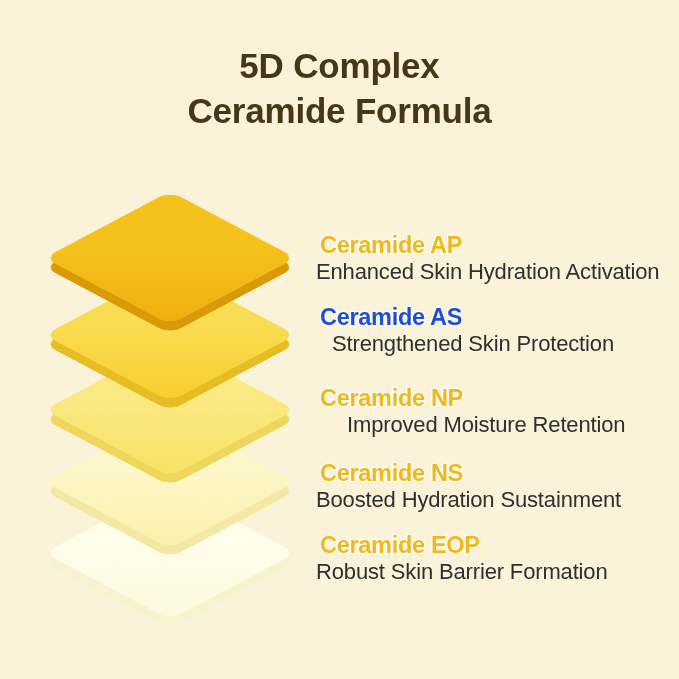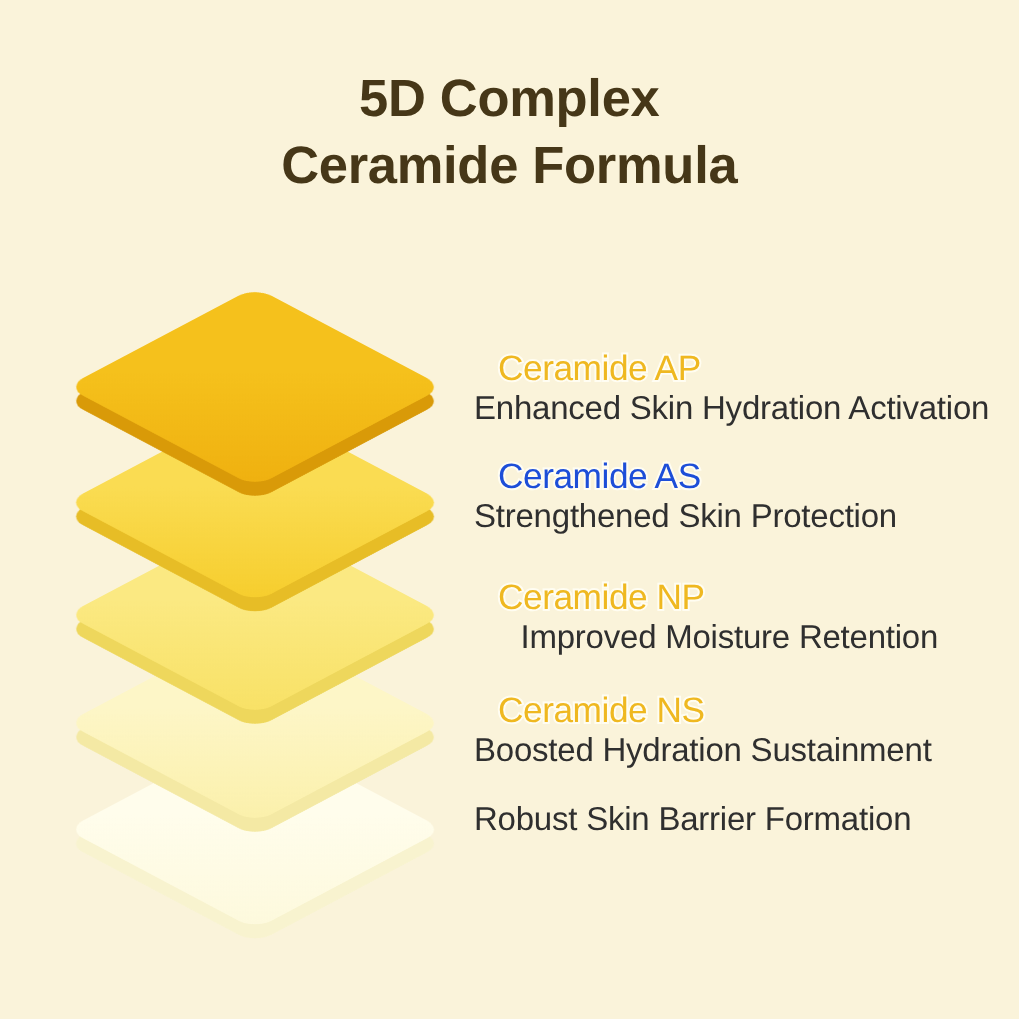--- a/index.html
+++ b/index.html
@@ -93,25 +93,25 @@
     width: 363px;
     height: 679px;
   }
   .entry {
     position: absolute;
     left: 0;
     width: 363px;
   }
   .entry-title {
     font-size: 23.5px;
-    font-weight: normal;
+    font-weight: bold;
     color: #efb820;
     letter-spacing: -0.3px;
     line-height: 1.08;
-    margin: 0 0 1px 16px;
+    margin: 0 0 1px 4px;
     white-space: nowrap;
     -webkit-text-stroke: 2.6px #fffdf2;
     paint-order: stroke fill;
   }
   .entry-desc {
     font-size: 22px;
     color: #2f2f2f;
     line-height: 1.2;
     margin: 0;
     white-space: nowrap;
@@ -166,28 +166,29 @@
       </div>
     </div>
 
   <div class="entries" id="entries">
       <div class="entry" style="top: 233px;">
         <div class="entry-title" style="color: rgb(239, 184, 32); -webkit-text-stroke: 2.6px rgb(255, 253, 242);">Ceramide AP</div>
         <div class="entry-desc" style="color: rgb(47, 47, 47);">Enhanced Skin Hydration Activation</div>
       </div>
       <div class="entry" style="top: 305px;">
         <div class="entry-title" style="color: #1d4ed8; -webkit-text-stroke: 2.6px rgb(255, 253, 242);">Ceramide AS</div>
-        <div class="entry-desc" style="color: rgb(47, 47, 47);">Strengthened Skin Protection</div>
+        <div class="entry-desc" style="color: rgb(47, 47, 47); margin-left: 16px;">Strengthened Skin Protection</div>
       </div>
       <div class="entry" style="top: 386px;">
         <div class="entry-title" style="color: rgb(239, 184, 32); -webkit-text-stroke: 2.6px rgb(255, 253, 242);">Ceramide NP</div>
         <div class="entry-desc" style="color: rgb(47, 47, 47); margin-left: 31px;">Improved Moisture Retention</div>
       </div>
       <div class="entry" style="top: 461px;">
         <div class="entry-title" style="color: rgb(239, 184, 32); -webkit-text-stroke: 2.6px rgb(255, 253, 242);">Ceramide NS</div>
         <div class="entry-desc" style="color: rgb(47, 47, 47);">Boosted Hydration Sustainment</div>
       </div>
       <div class="entry" style="top: 533px;">
+        <div class="entry-title" style="color: rgb(239, 184, 32); -webkit-text-stroke: 2.6px rgb(255, 253, 242);">Ceramide EOP</div>
         <div class="entry-desc" style="color: rgb(47, 47, 47);">Robust Skin Barrier Formation</div>
       </div>
     </div>
 
 </div>
 
 </body></html>

